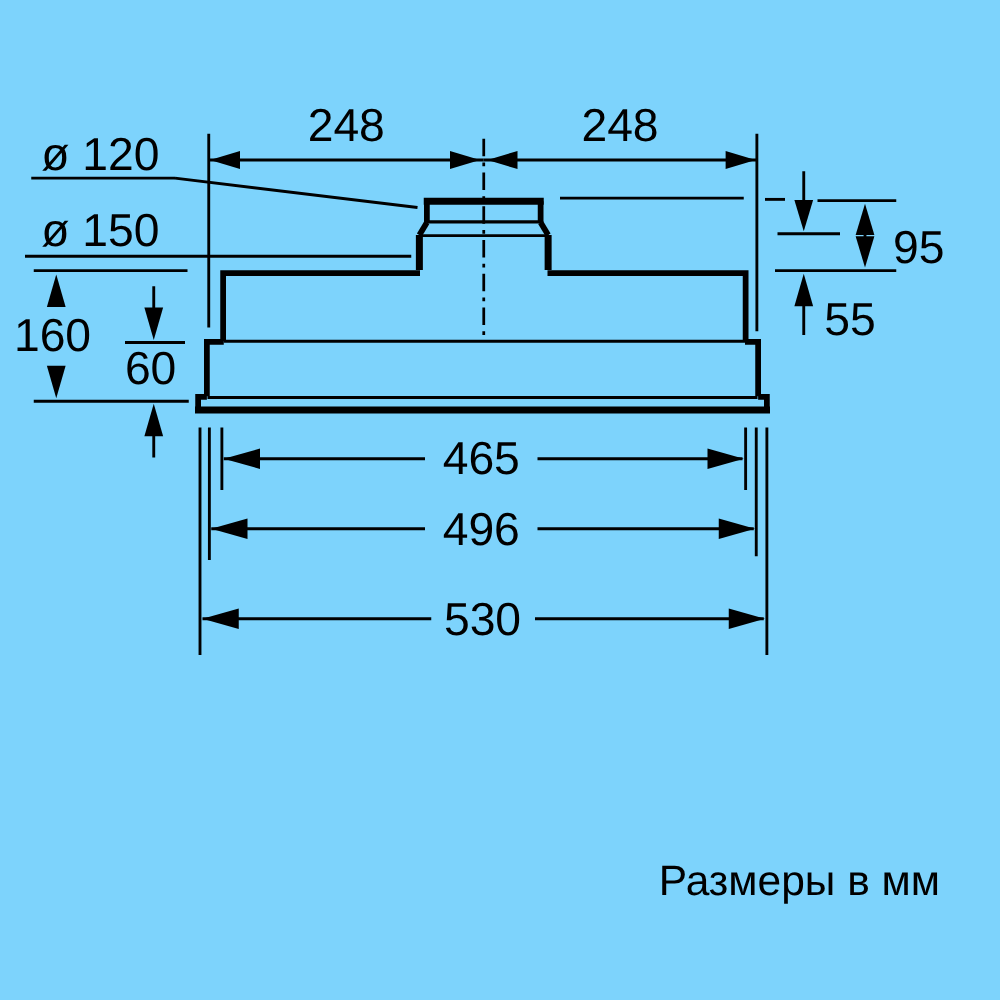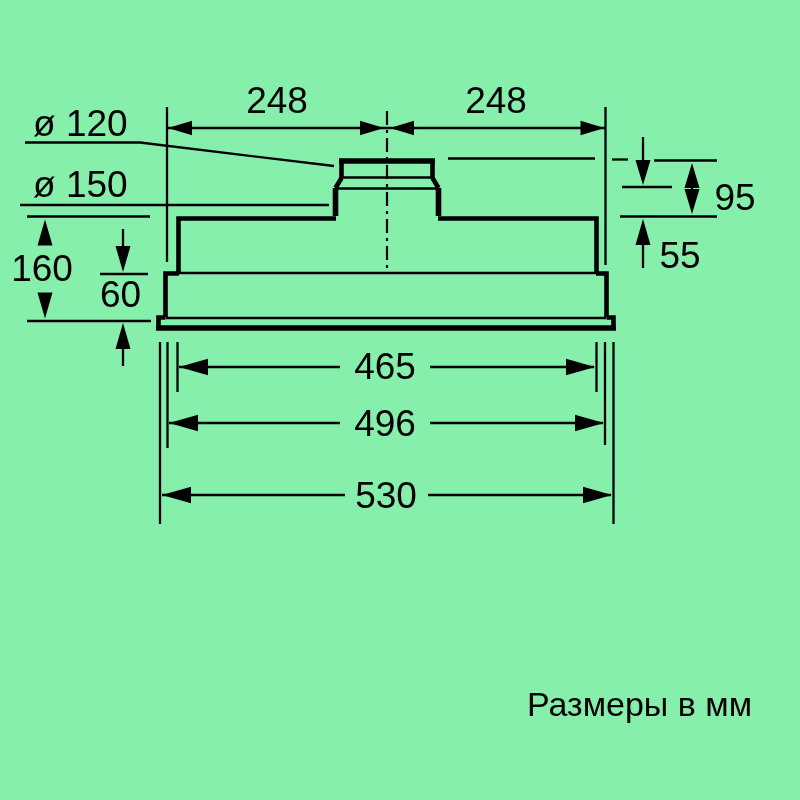--- a/index.html
+++ b/index.html
@@ -1,16 +1,16 @@
 <!DOCTYPE html>
 <html><head>
 <meta charset="utf-8">
 <style>
   html,body{margin:0;padding:0;background:#fff;}
-  .stage{position:relative;width:800px;height:800px;background:#86efac;overflow:hidden;}
+  .stage{position:relative;width:800px;height:800px;background:#7dd3fc;overflow:hidden;}
   svg text{font-family:"Liberation Sans","DejaVu Sans",sans-serif;fill:#000;}
   .num{font-size:37px;}
   .dia{font-size:37px;}
   .note{font-size:34px;}
   .thin{stroke:#000;stroke-width:2.3;fill:none;}
   .med{stroke:#000;stroke-width:2.6;fill:none;}
   .thick{stroke:#000;stroke-width:4.6;fill:none;stroke-linejoin:miter;}
   .xthick{stroke:#000;stroke-width:5.6;fill:none;}
   .arrow{fill:#000;stroke:none;}
   .cl{stroke:#000;stroke-width:2.2;fill:none;stroke-dasharray:14 5 3 5;}

